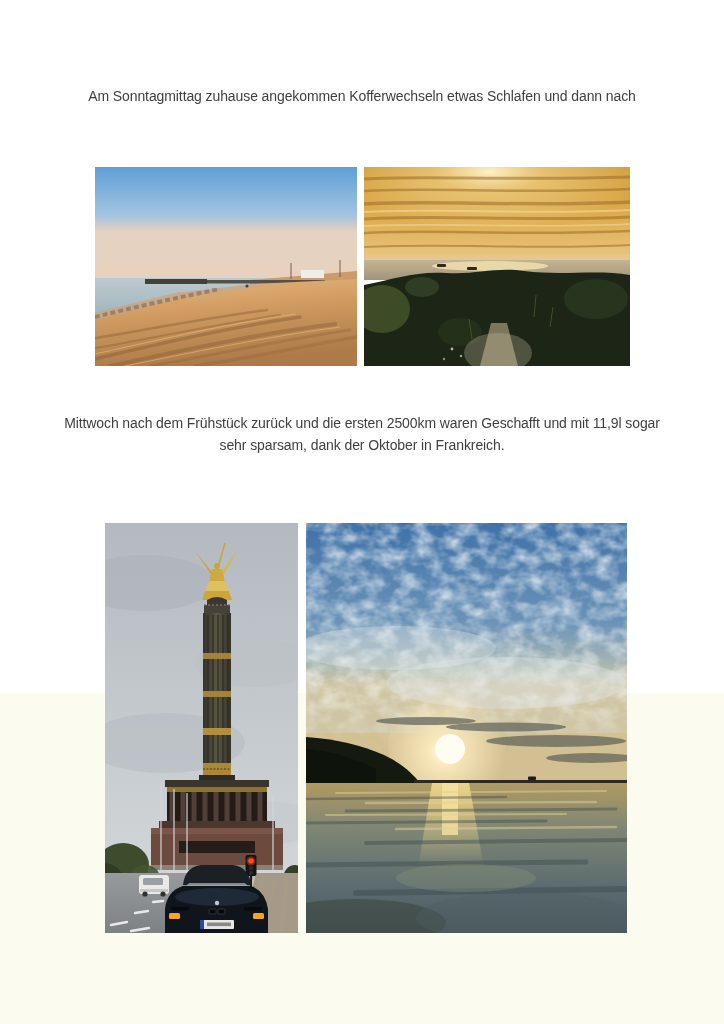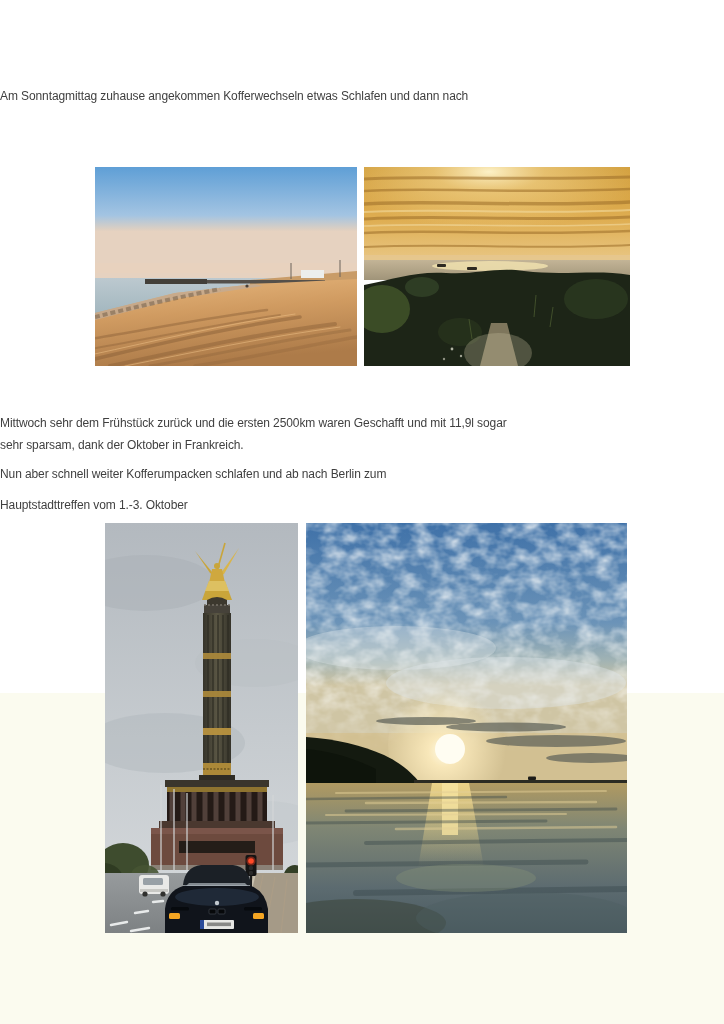--- a/index.html
+++ b/index.html
@@ -1,20 +1,20 @@
 <!DOCTYPE html>
 <html><head>
 <meta charset="utf-8">
 <style>
   html,body{margin:0;padding:0;}
   body{background:#ffffff;font-family:"Liberation Sans","DejaVu Sans",sans-serif;}
   .page{position:relative;width:724px;height:1024px;background:#ffffff;overflow:hidden;}
   .lower-band{position:absolute;left:0;top:693px;width:724px;height:331px;background:#fbfbef;}
-  .para{position:absolute;left:0;width:724px;color:#3f3f3f;
-        font-size:12px;line-height:22px;letter-spacing:-0.1px;}
+  .para{position:absolute;left:0;width:724px;text-align:center;color:#3f3f3f;
+        font-size:14px;line-height:22px;letter-spacing:-0.1px;}
   .photo{position:absolute;display:block;}
   .photo svg{display:block;width:100%;height:100%;}
 </style>
 </head>
 <body>
 
 <div class="page">
 
   <div class="lower-band"></div>
 
@@ -118,31 +118,25 @@
         <line x1="186" y1="160" x2="189" y2="140"></line>
         <line x1="108" y1="172" x2="105" y2="152"></line>
       </g>
       <circle cx="88" cy="182" r="1.4" fill="#d8d8c8" opacity="0.8"></circle>
       <circle cx="97" cy="189" r="1.2" fill="#d8d8c8" opacity="0.7"></circle>
       <circle cx="80" cy="192" r="1.2" fill="#d8d8c8" opacity="0.6"></circle>
     </svg>
   </figure>
 
   <div class="para" style="top:412px">
-    <div>Mittwoch sehr dem Frühstück zurück und die ersten 2500km waren Geschafft und mit 11,9l sogar</div>
+    <div>Mittwoch nach dem Frühstück zurück und die ersten 2500km waren Geschafft und mit 11,9l sogar</div>
     <div>sehr sparsam, dank der Oktober in Frankreich.</div>
   </div>
 
-  <div class="para" style="top:463px">
-    <div>Nun aber schnell weiter Kofferumpacken schlafen und ab nach Berlin zum</div>
-  </div>
-
-  <div class="para" style="top:494px">
-    <div>Hauptstadttreffen vom 1.-3. Oktober</div>
-  </div>
+
 
   <figure class="photo" style="left:105px;top:523px;width:193px;height:410px;margin:0">
     <svg viewBox="0 0 193 410" preserveAspectRatio="none">
       <defs>
         <linearGradient id="p3sky" x1="0" y1="0" x2="0" y2="1">
           <stop offset="0" stop-color="#b3b9bf"></stop>
           <stop offset="0.6" stop-color="#c6cbcf"></stop>
           <stop offset="1" stop-color="#d2d6d9"></stop>
         </linearGradient>
         <linearGradient id="p3shaft" x1="0" y1="0" x2="1" y2="0">

